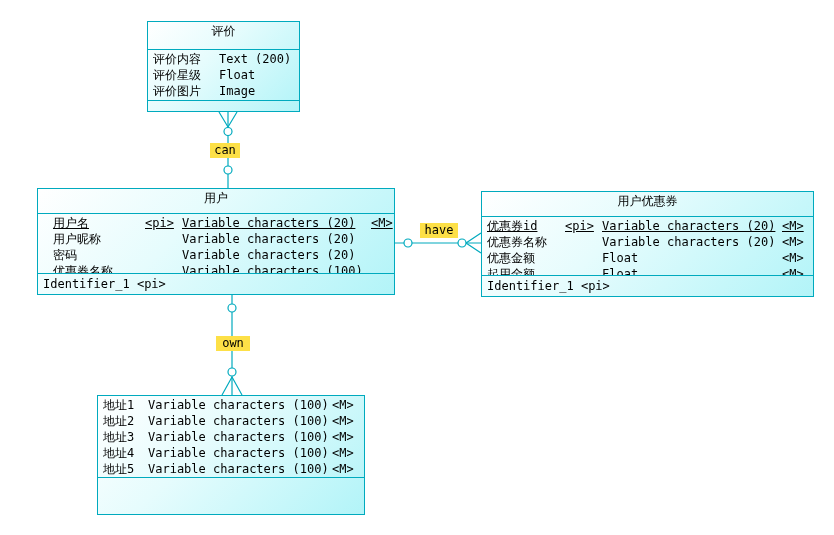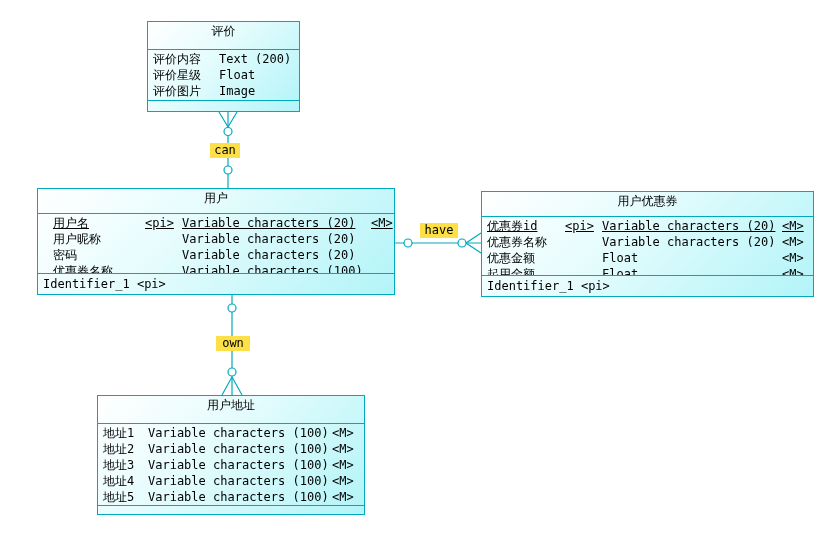--- a/index.html
+++ b/index.html
@@ -202,21 +202,20 @@
           <span class="col col-name">起用金额</span>
           <span class="col col-pi"></span>
           <span class="col col-type">Float</span>
           <span class="col col-m">&lt;M&gt;</span>
         </div>
       </div>
     <div class="ent-footer">Identifier_1 &lt;pi&gt;</div>
   </div>
 
   <div class="entity ent-address">
-    <div class="ent-title">用户地址</div>
     <div class="ent-attrs">
         <div class="row">
           <span class="col col-name">地址1</span>
           <span class="col col-pi"></span>
           <span class="col col-type">Variable characters (100)</span>
           <span class="col col-m">&lt;M&gt;</span>
         </div>
         <div class="row">
           <span class="col col-name">地址2</span>
           <span class="col col-pi"></span>

